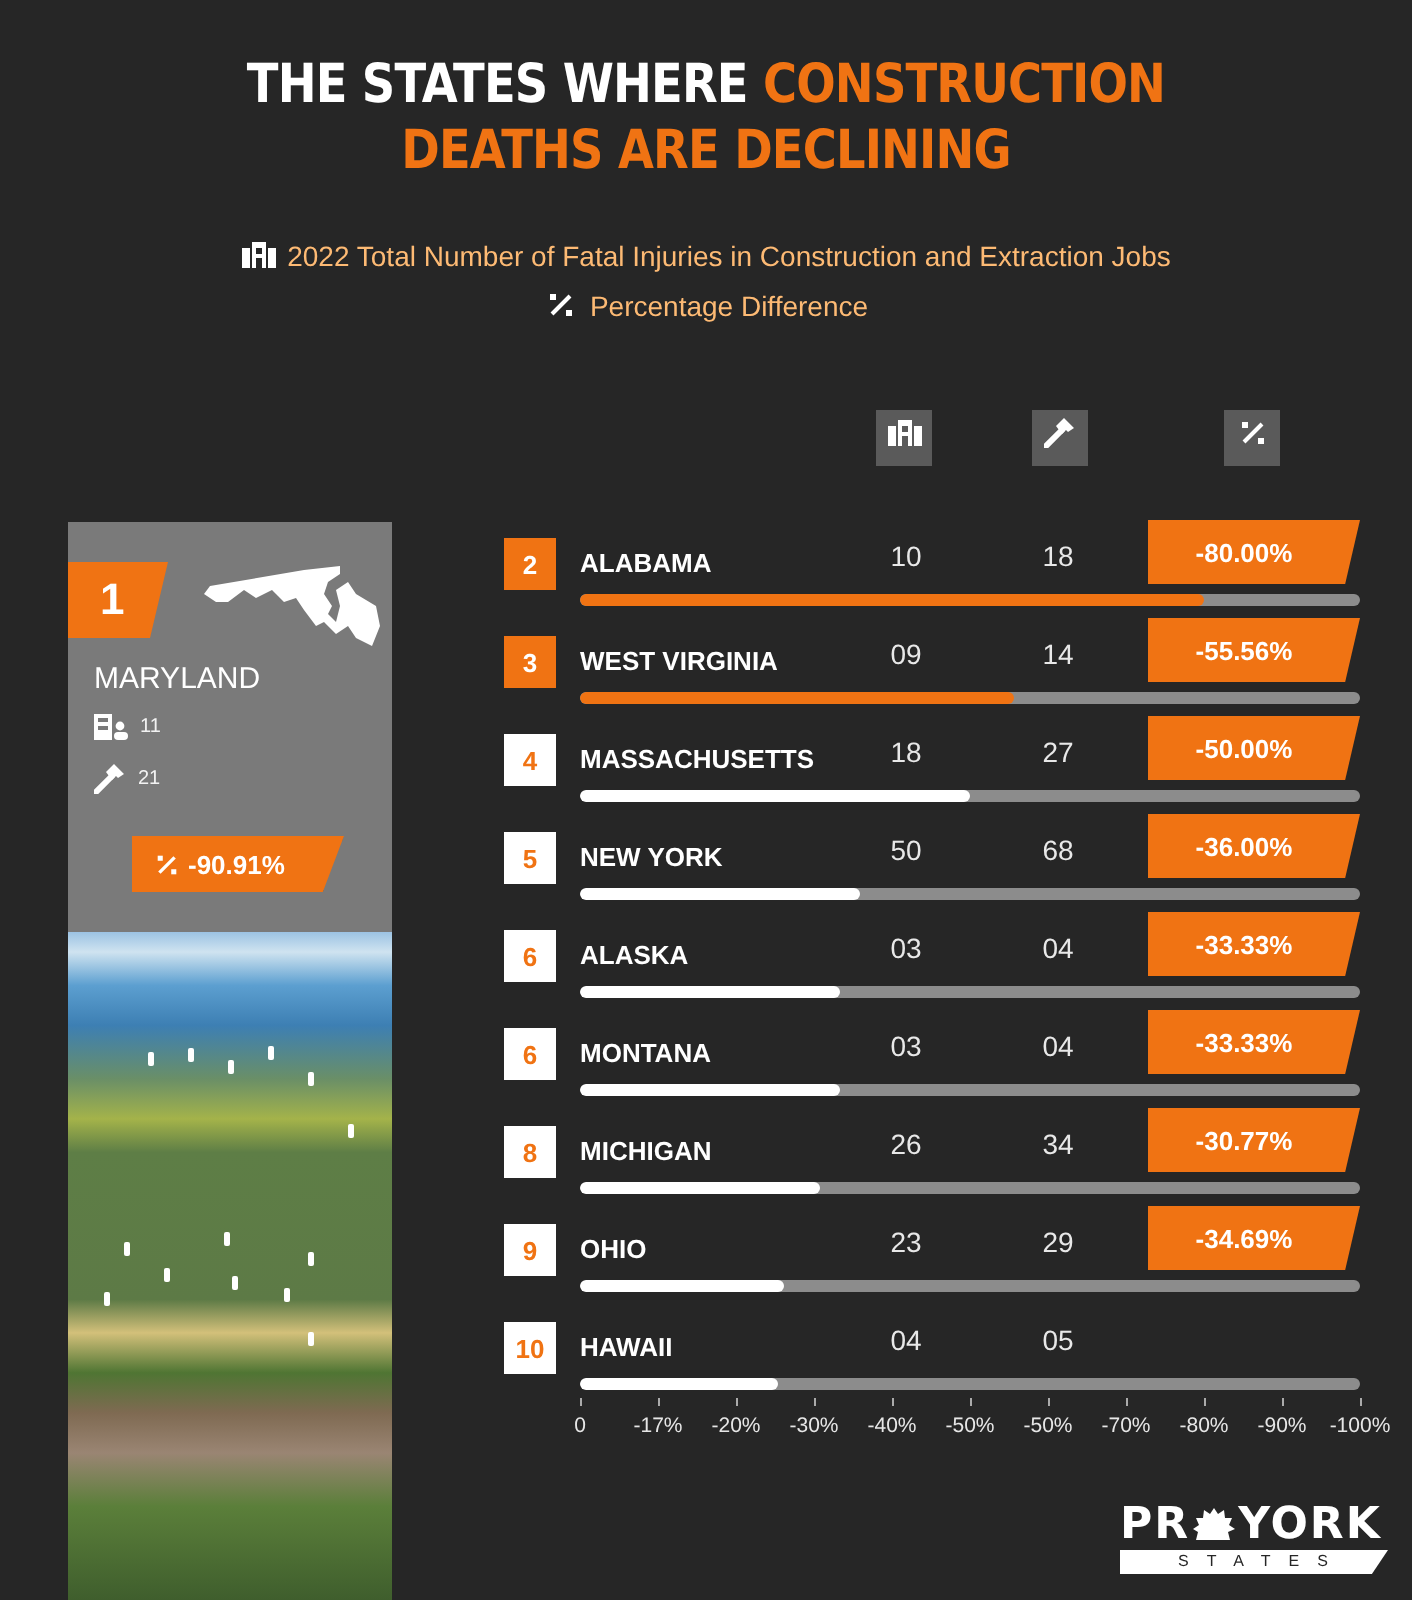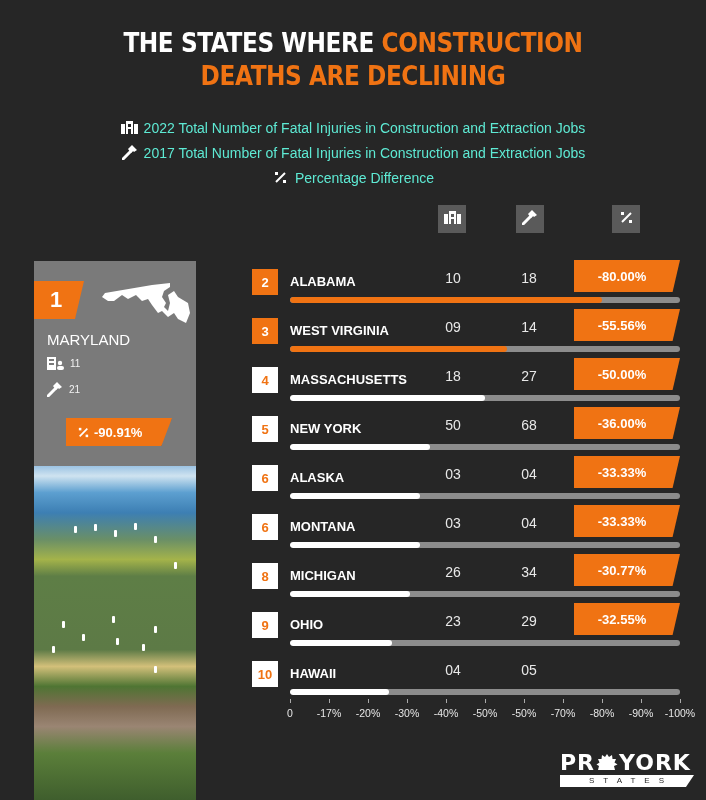--- a/index.html
+++ b/index.html
@@ -7,21 +7,21 @@
   body { position: relative; font-family: "Liberation Sans", "DejaVu Sans", sans-serif; color: #fff; }
 
   .title { position: absolute; left: 0; top: 26px; width: 706px; text-align: center;
     font-family: "DejaVu Sans", sans-serif; font-weight: bold; font-size: 27px; line-height: 33px;
     letter-spacing: -0.5px; transform: scaleX(0.86); transform-origin: center; }
   .title .w { color: #ffffff; }
   .title .o { color: #f07313; }
 
   .legend { position: absolute; left: 0; top: 115px; width: 706px; }
   .legend-row { display: flex; justify-content: center; align-items: center; height: 25px;
-    font-size: 14px; color: #5eead4; }
+    font-size: 14px; color: #fdba74; }
   .legend-row .ic { width: 18px; height: 14px; margin-right: 5px; display: inline-flex; align-items: center; justify-content: center; }
 
   .col-head { position: absolute; top: 205px; width: 28px; height: 28px; background: #5a5a5a;
     display: flex; align-items: center; justify-content: center; }
 
   .feature { position: absolute; left: 34px; top: 261px; width: 162px; height: 205px; background: #7a7a7a; }
   .feature .rank { position: absolute; left: 0; top: 20px; width: 50px; height: 38px; background: #f07313;
     clip-path: polygon(0 0, 100% 0, 82% 100%, 0 100%); font-weight: bold; font-size: 22px;
     display: flex; align-items: center; padding-left: 16px; }
   .feature .map { position: absolute; left: 68px; top: 22px; }
@@ -77,29 +77,20 @@
           <rect x="5" y="0" width="7" height="13" fill="#fff"></rect>
           <rect x="13" y="3" width="4" height="10" fill="#fff"></rect>
           <rect x="7" y="3" width="3" height="3" fill="#262626"></rect>
           <rect x="7" y="8" width="3" height="5" fill="#262626"></rect>
         </svg>
     </span>
     <span>2022 Total Number of Fatal Injuries in Construction and Extraction Jobs</span>
   </div>
   <div class="legend-row">
     <span class="ic">
-      <svg width="16" height="15" viewBox="0 0 16 15">
-          <path d="M1 14 L9 6" stroke="#fff" stroke-width="3" stroke-linecap="round"></path>
-          <path d="M6 4 L10 0 L15 5 L12 7 L11 6 L9 8 Z" fill="#fff"></path>
-        </svg>
-    </span>
-    <span>2017 Total Number of Fatal Injuries in Construction and Extraction Jobs</span>
-  </div>
-  <div class="legend-row">
-    <span class="ic">
       <svg width="13" height="13" viewBox="0 0 13 13">
           <path d="M2 11 L11 2" stroke="#fff" stroke-width="2"></path>
           <rect x="1" y="1" width="3" height="3" fill="#fff"></rect>
           <rect x="9" y="9" width="3" height="3" fill="#fff"></rect>
         </svg>
     </span>
     <span>Percentage Difference</span>
   </div>
 </div>
 
@@ -259,21 +250,21 @@
   <div class="track">
       <div class="fill white" style="width:30.77%"></div>
     </div>
 </div>
 
 <div class="row" style="top:609px;">
   <div class="rank white">9</div>
   <div class="state">OHIO</div>
   <div class="v2022">23</div>
   <div class="v2017">29</div>
-  <div class="pct">-32.55%</div>
+  <div class="pct">-34.69%</div>
   <div class="track">
       <div class="fill white" style="width:26.09%"></div>
     </div>
 </div>
 
 <div class="row" style="top:658px;">
   <div class="rank white">10</div>
   <div class="state">HAWAII</div>
   <div class="v2022">04</div>
   <div class="v2017">05</div>

